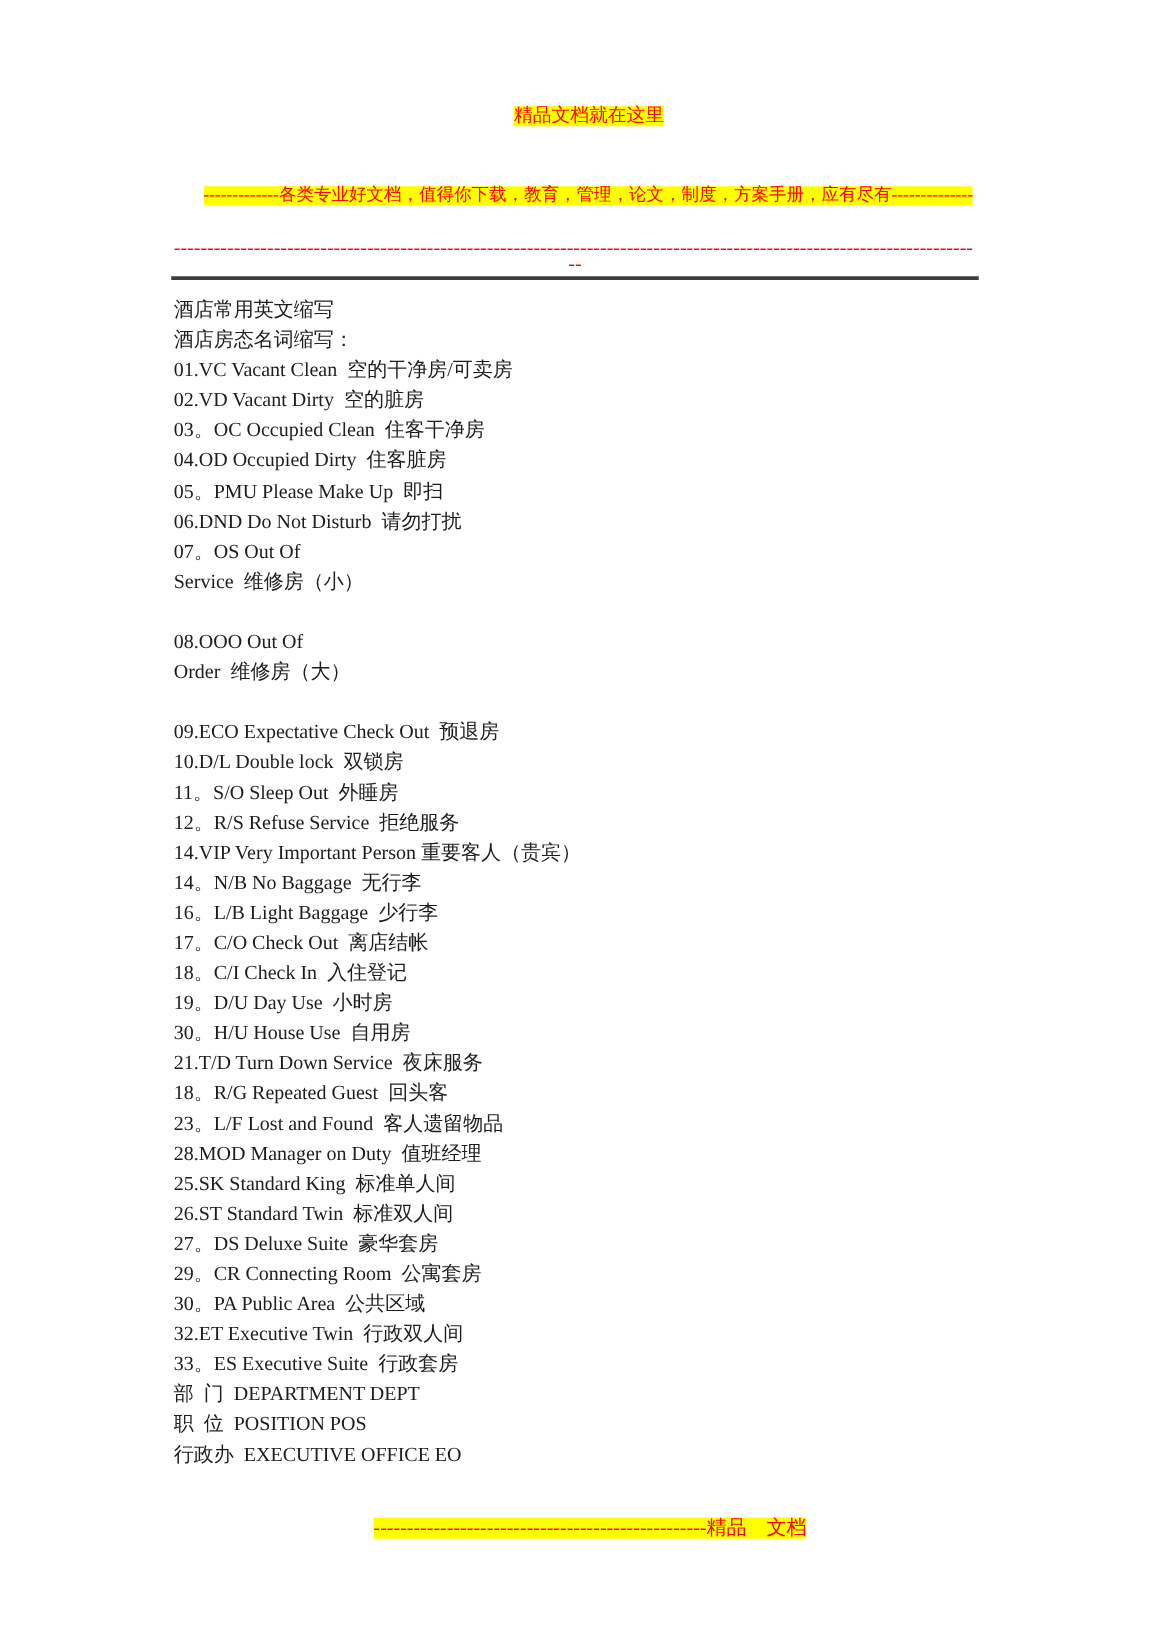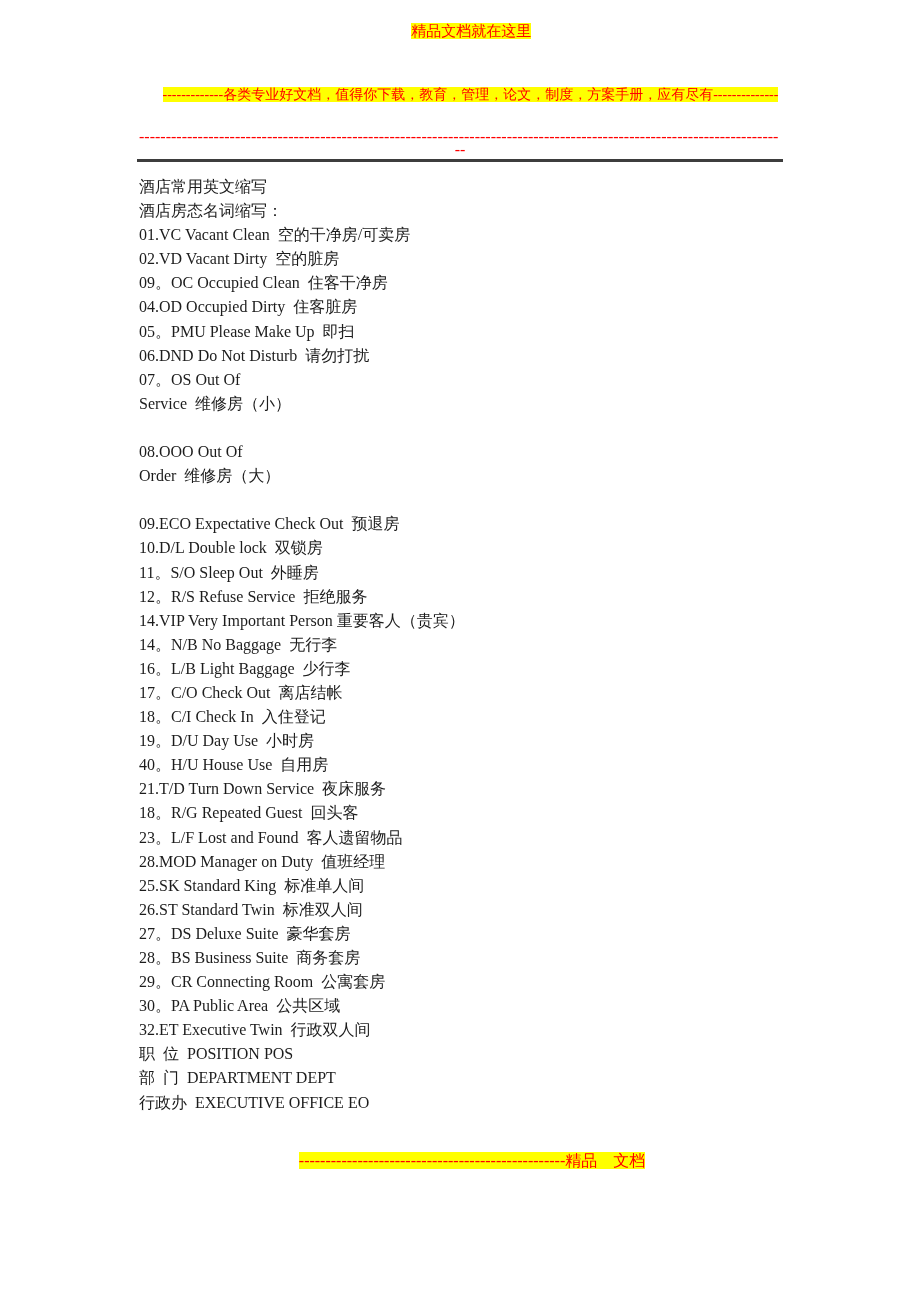--- a/index.html
+++ b/index.html
@@ -4,21 +4,21 @@
 <style>
   html,body { margin:0; padding:0; background:#ffffff; }
   .page {
     position: relative;
     width: 920px;
     height: 1302px;
     background: #ffffff;
     font-family: "Liberation Serif", "DejaVu Serif", serif;
     overflow: hidden;
   }
-  .header { }
+  .header { padding-top: 62px; }
   .center-line { text-align: center; white-space: pre; }
   .badge-line { line-height: 21px; font-size: 15px; }
   .banner-line { line-height: 21px; font-size: 14px; }
   .hl {
     background: #ffff00;
     color: #ff0000;
     white-space: pre;
   }
   .dash-row {
     margin: 4px 0 0 139px;
@@ -69,54 +69,54 @@
     <div class="dash-row">------------------------------------------------------------------------------------------------------------------------</div>
     <div class="dash-remainder">--</div>
     <div class="rule"></div>
   </div>
 
   <div class="content">
       <div class="line">酒店常用英文缩写</div>
       <div class="line">酒店房态名词缩写：</div>
       <div class="line">01.VC Vacant Clean  空的干净房/可卖房</div>
       <div class="line">02.VD Vacant Dirty  空的脏房</div>
-      <div class="line">09。OC Occupied Clean  住客干净房</div>
+      <div class="line">03。OC Occupied Clean  住客干净房</div>
       <div class="line">04.OD Occupied Dirty  住客脏房</div>
       <div class="line">05。PMU Please Make Up  即扫</div>
       <div class="line">06.DND Do Not Disturb  请勿打扰</div>
       <div class="line">07。OS Out Of</div>
       <div class="line">Service  维修房（小）</div>
       <div class="line">&nbsp;</div>
       <div class="line">08.OOO Out Of</div>
       <div class="line">Order  维修房（大）</div>
       <div class="line">&nbsp;</div>
       <div class="line">09.ECO Expectative Check Out  预退房</div>
       <div class="line">10.D/L Double lock  双锁房</div>
       <div class="line">11。S/O Sleep Out  外睡房</div>
       <div class="line">12。R/S Refuse Service  拒绝服务</div>
       <div class="line">14.VIP Very Important Person 重要客人（贵宾）</div>
       <div class="line">14。N/B No Baggage  无行李</div>
       <div class="line">16。L/B Light Baggage  少行李</div>
       <div class="line">17。C/O Check Out  离店结帐</div>
       <div class="line">18。C/I Check In  入住登记</div>
       <div class="line">19。D/U Day Use  小时房</div>
-      <div class="line">40。H/U House Use  自用房</div>
+      <div class="line">30。H/U House Use  自用房</div>
       <div class="line">21.T/D Turn Down Service  夜床服务</div>
       <div class="line">18。R/G Repeated Guest  回头客</div>
       <div class="line">23。L/F Lost and Found  客人遗留物品</div>
       <div class="line">28.MOD Manager on Duty  值班经理</div>
       <div class="line">25.SK Standard King  标准单人间</div>
       <div class="line">26.ST Standard Twin  标准双人间</div>
       <div class="line">27。DS Deluxe Suite  豪华套房</div>
-      <div class="line">28。BS Business Suite  商务套房</div>
       <div class="line">29。CR Connecting Room  公寓套房</div>
       <div class="line">30。PA Public Area  公共区域</div>
       <div class="line">32.ET Executive Twin  行政双人间</div>
+      <div class="line">33。ES Executive Suite  行政套房</div>
+      <div class="line">部  门  DEPARTMENT DEPT</div>
       <div class="line">职  位  POSITION POS</div>
-      <div class="line">部  门  DEPARTMENT DEPT</div>
       <div class="line">行政办  EXECUTIVE OFFICE EO</div>
     </div>
 
   <div class="footer">
     <div class="footer-line1">
       <span class="hl">--------------------------------------------------精品　文档</span>
     </div>
 
   </div>
 

